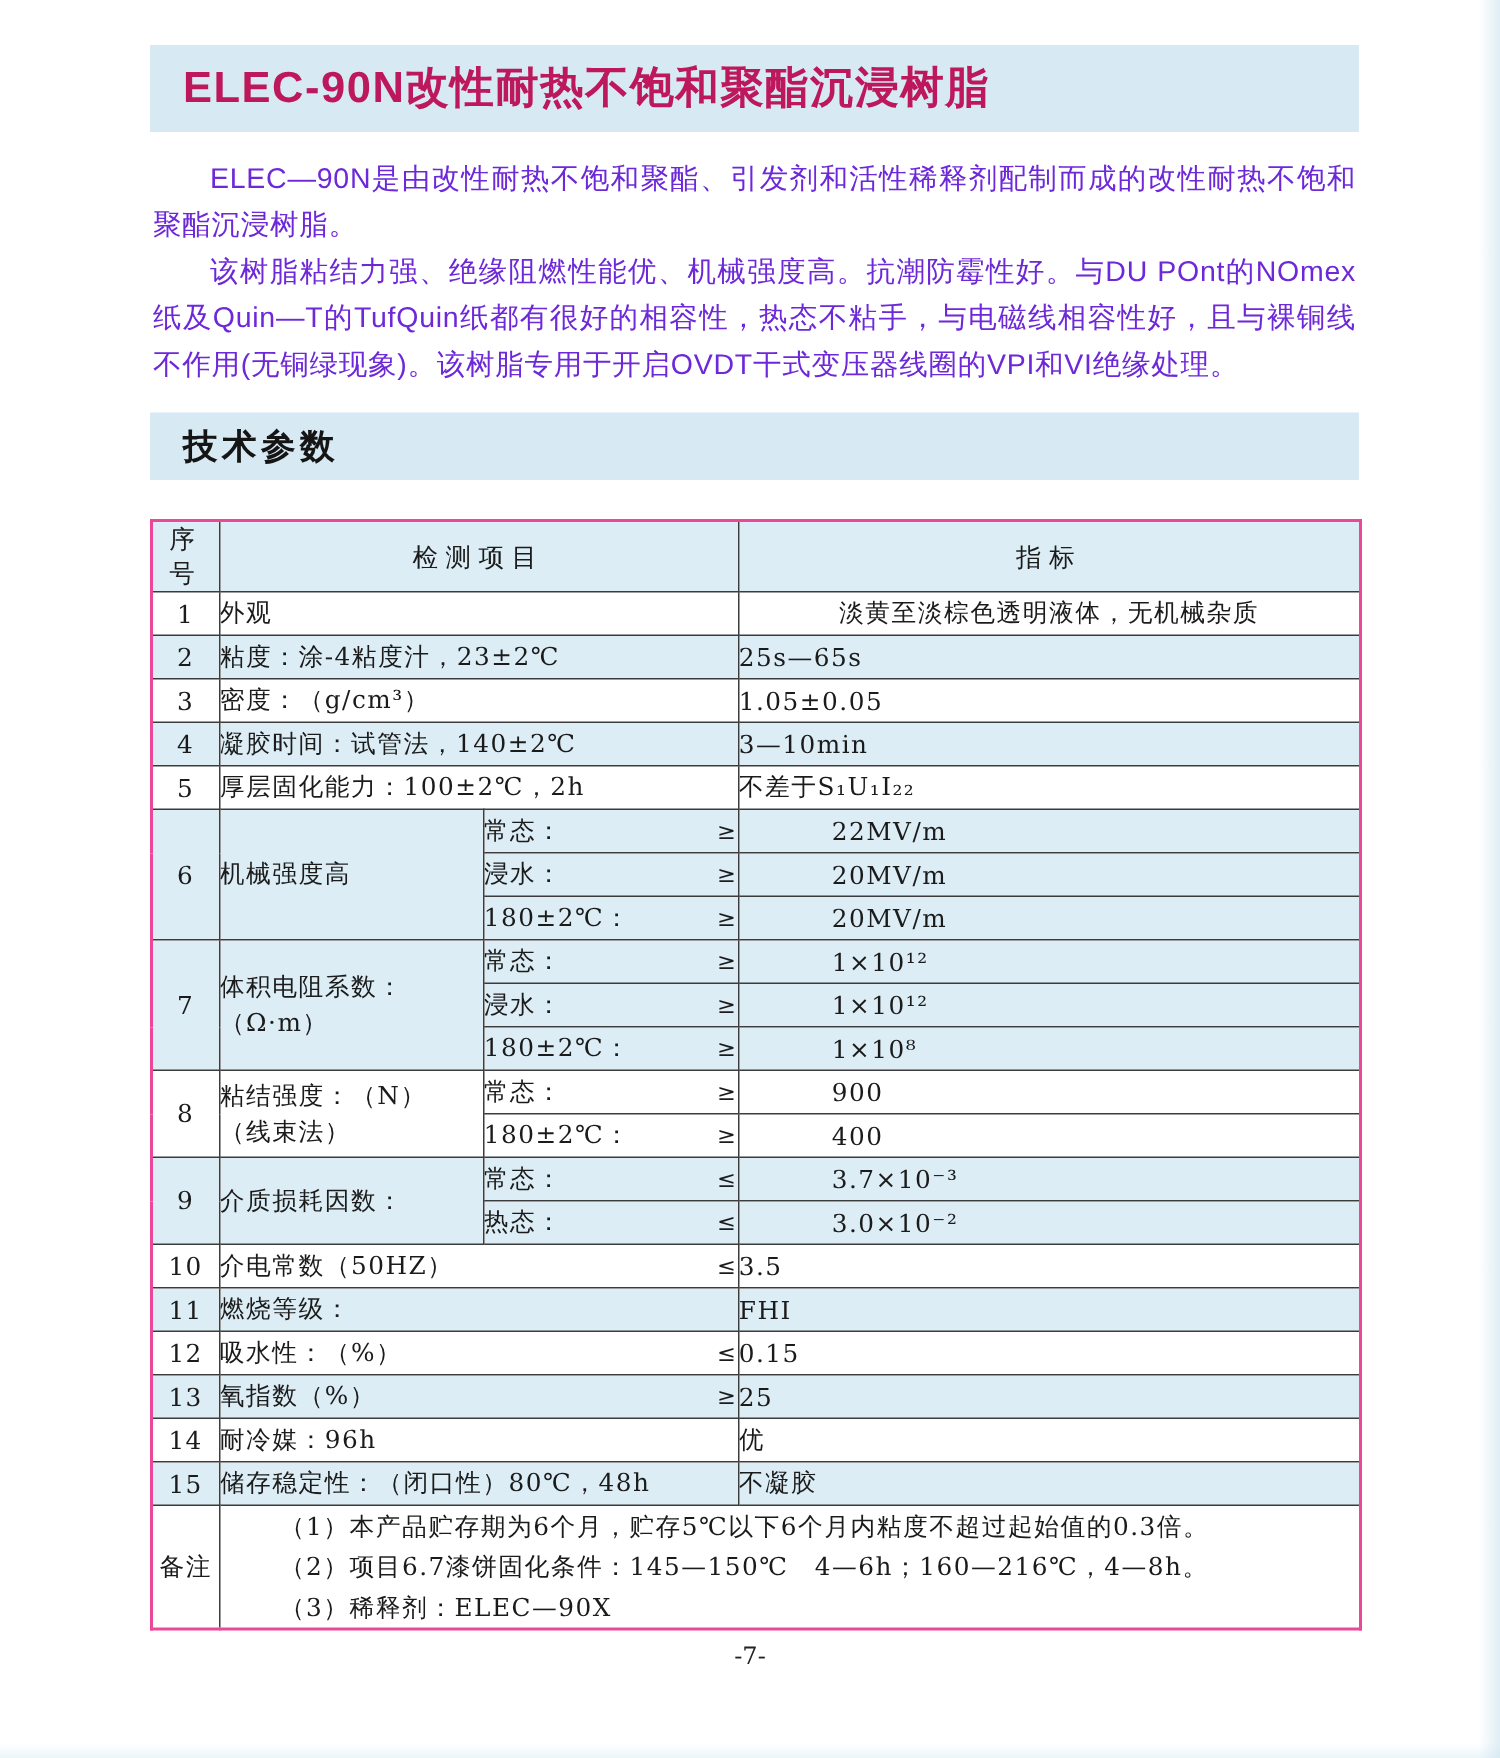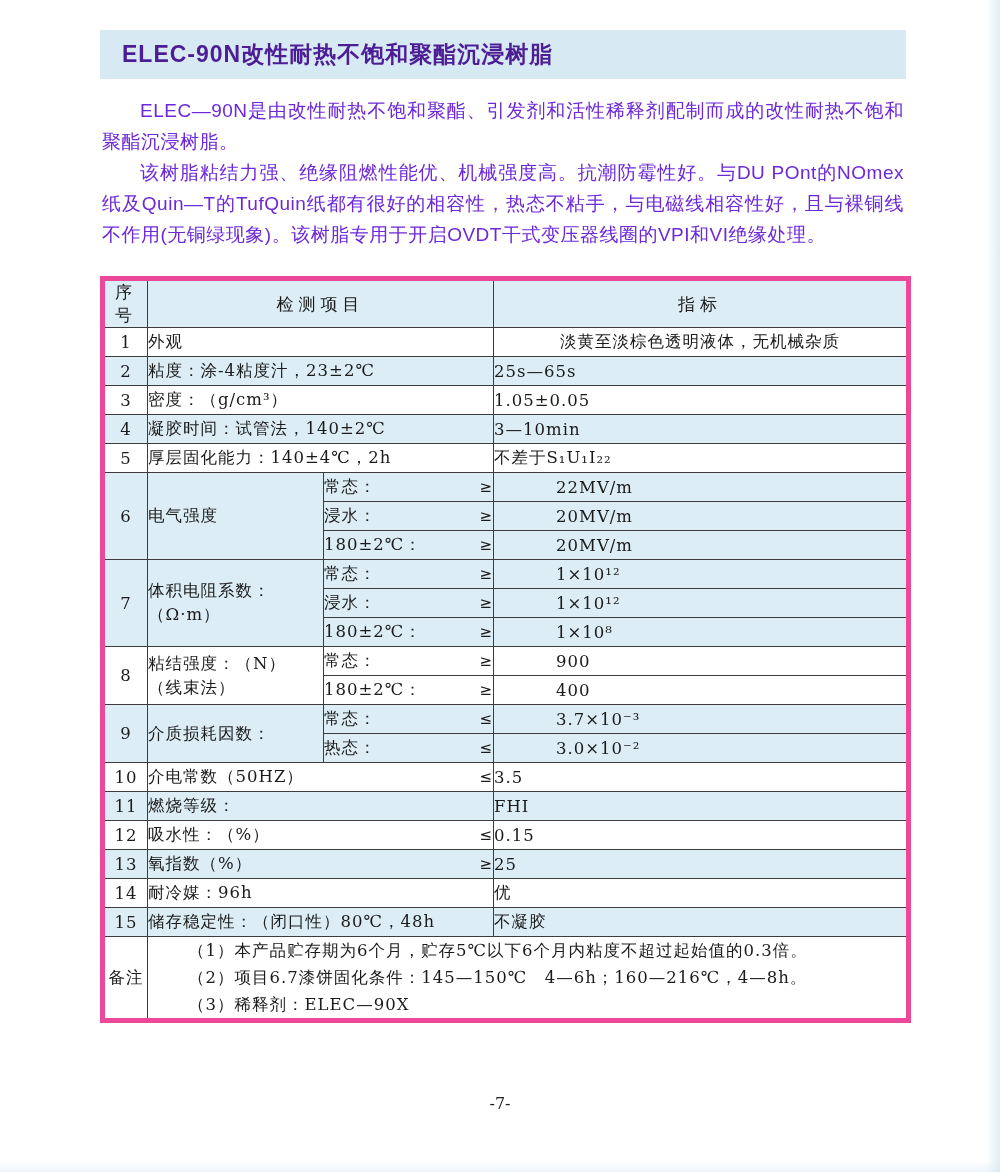--- a/index.html
+++ b/index.html
@@ -16,40 +16,40 @@
     background:linear-gradient(to bottom,rgba(200,226,238,0) 0%,rgba(200,226,238,.35) 100%);pointer-events:none;}
 
   .page{position:absolute;left:100px;top:0;width:806px;}
 
   .band{
     background:#d7eaf3;
     padding:9px 0 9px 22px;
     margin-top:30px;
   }
   .band h1{
-    margin:0;font-size:23px;font-weight:bold;letter-spacing:1px;color:#4c1d95;
+    margin:0;font-size:29px;font-weight:bold;letter-spacing:1px;color:#be185d;
     font-family:"Liberation Sans",sans-serif;
   }
   .band.second{margin-top:16px;padding:7px 0 7px 22px;}
   .band.second h2{margin:0;font-size:23px;font-weight:bold;letter-spacing:3px;color:#151515;}
 
   .intro{margin:16px 2px 0 2px;}
   .intro p{
     margin:0;font-size:19px;line-height:31px;text-indent:2em;
     letter-spacing:.5px;color:#6d28d9;text-align:justify;
   }
 
   table.spec{
     border-collapse:collapse;
     margin-top:26px;
     width:806px;
     font-family:"DejaVu Serif","Liberation Serif",serif;
     font-size:16.5px;
     color:#1b1b1b;
-    border:5px solid #ec4899;
+    border:2px solid #ec4899;
     table-layout:fixed;
   }
   table.spec td{
     border:1.5px solid #3c3c3c;
     height:28px;
     padding:0;
     letter-spacing:1px;
     overflow:hidden;
   }
   tr.blue td, td.blue{background:#dcedf5;}
@@ -84,20 +84,23 @@
 
   <div class="band">
     <h1>ELEC-90N改性耐热不饱和聚酯沉浸树脂</h1>
   </div>
 
   <div class="intro">
     <p>ELEC—90N是由改性耐热不饱和聚酯、引发剂和活性稀释剂配制而成的改性耐热不饱和聚酯沉浸树脂。</p>
     <p>该树脂粘结力强、绝缘阻燃性能优、机械强度高。抗潮防霉性好。与DU POnt的NOmex纸及Quin—T的TufQuin纸都有很好的相容性，热态不粘手，与电磁线相容性好，且与裸铜线不作用(无铜绿现象)。该树脂专用于开启OVDT干式变压器线圈的VPI和VI绝缘处理。</p>
   </div>
 
+  <div class="band second">
+    <h2>技术参数</h2>
+  </div>
 
   <table class="spec">
     <colgroup>
         <col style="width:45px">
         <col style="width:176px">
         <col style="width:170px">
         <col style="width:415px">
       </colgroup>
 
     <tbody>
@@ -126,27 +129,27 @@
     </tr>
 
     <tr class="blue">
       <td class="c">4</td>
       <td class="item" colspan="2">凝胶时间：试管法，140±2℃</td>
       <td class="val">3—10min</td>
     </tr>
 
     <tr>
       <td class="c">5</td>
-      <td class="item" colspan="2">厚层固化能力：140±4℃，2h</td>
+      <td class="item" colspan="2">厚层固化能力：100±2℃，2h</td>
       <td class="val">不差于S₁U₁I₂₂</td>
     </tr>
 
     <tr class="blue">
       <td class="c" rowspan="3">6</td>
-      <td class="label" rowspan="3">电气强度</td>
+      <td class="label" rowspan="3">机械强度高</td>
       <td class="cond">
             <span class="flex">
               <span>常态：</span>
               <span class="sym">≥</span>
             </span>
           </td>
       <td class="val deep">22MV/m</td>
     </tr>
     <tr class="blue">
       <td class="cond">

